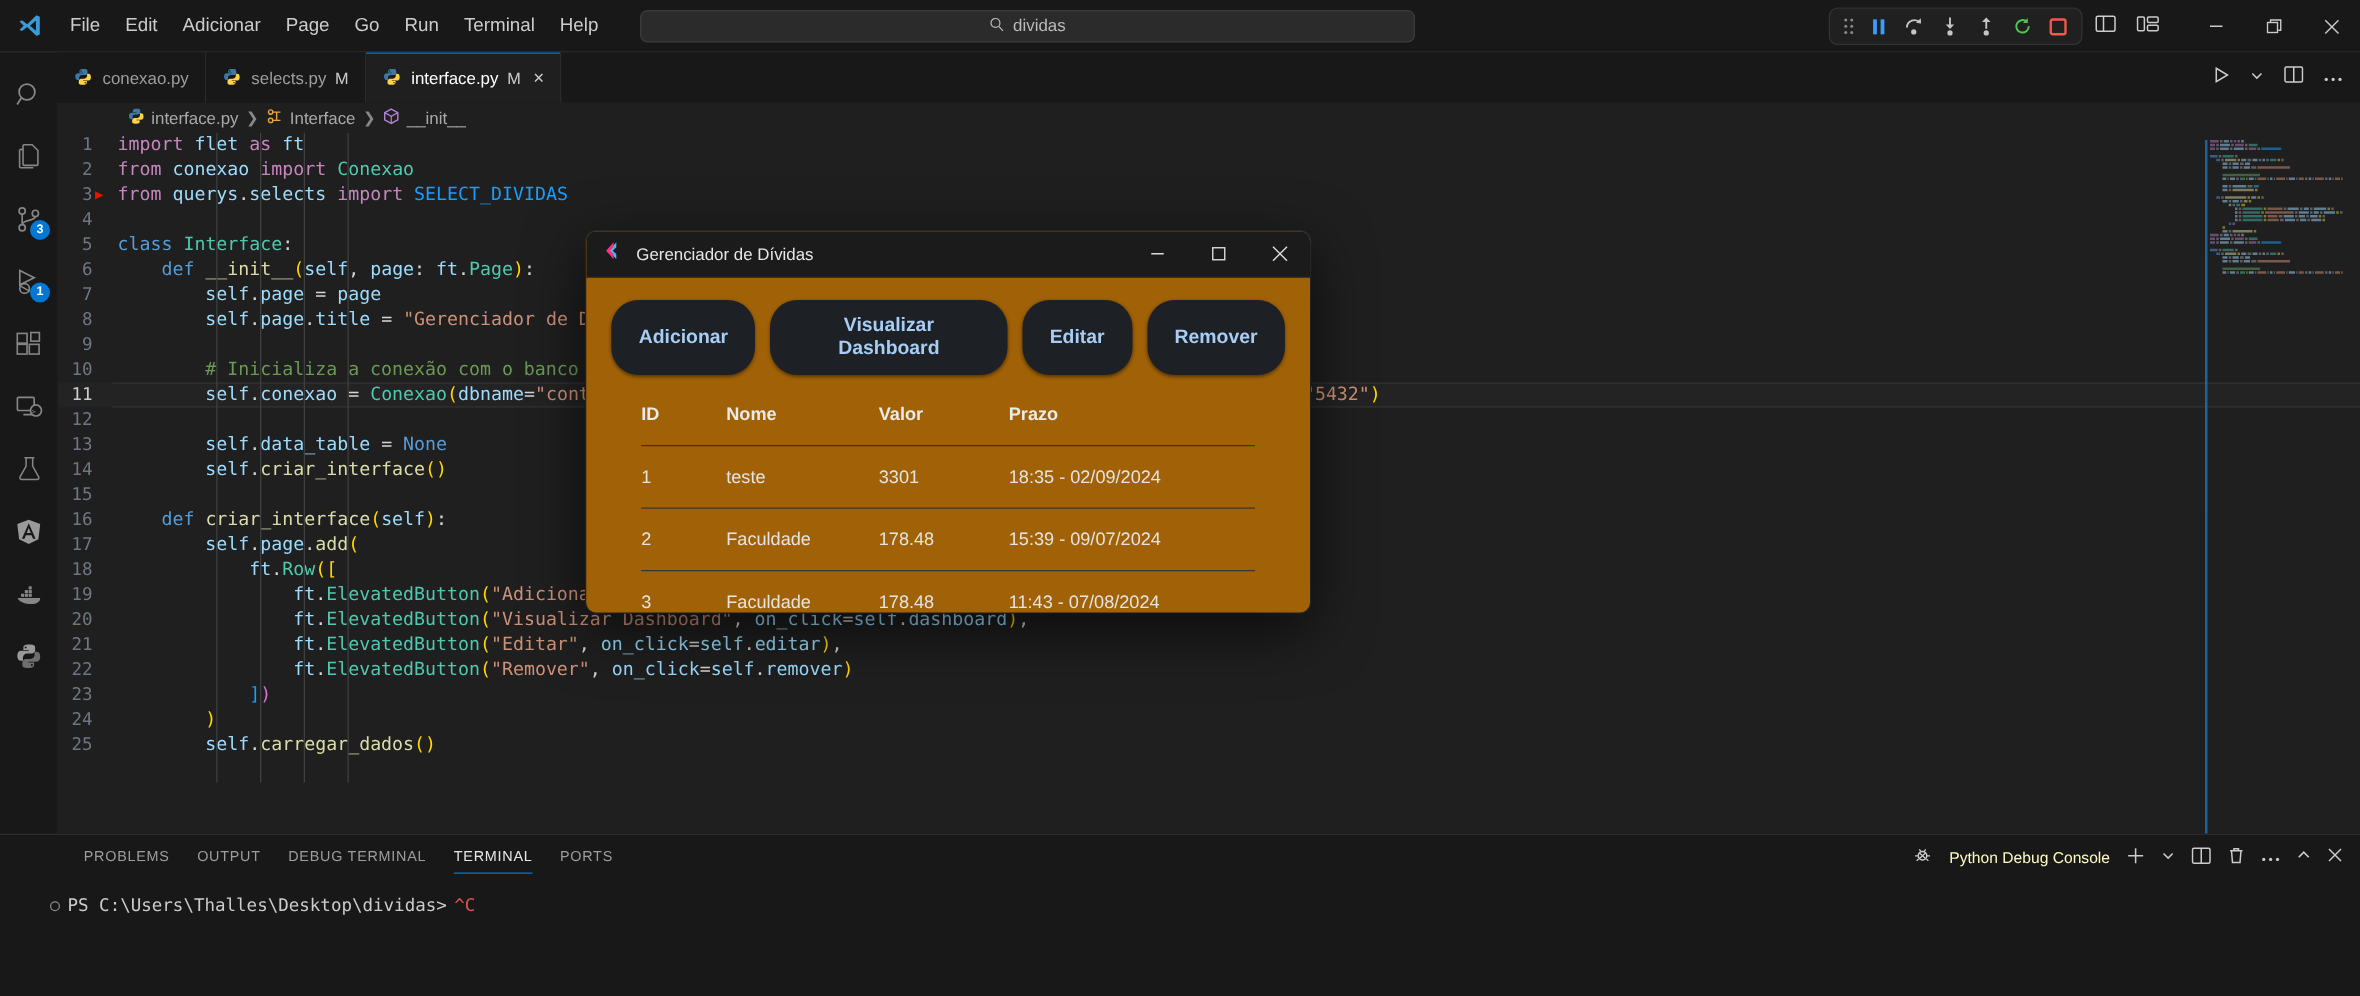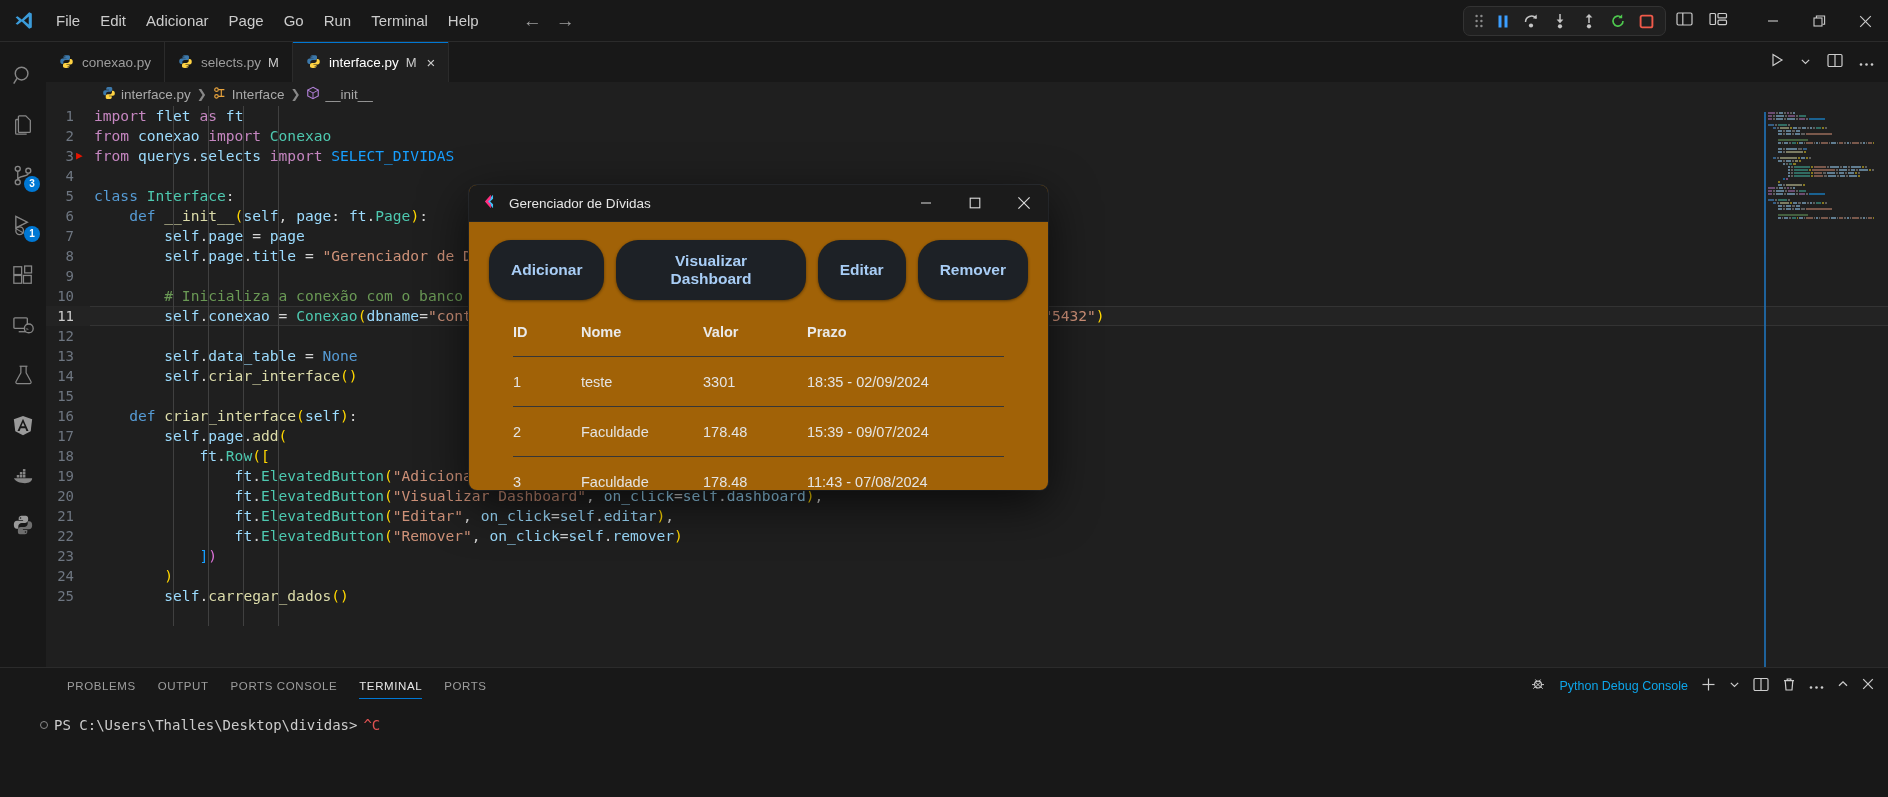--- a/index.html
+++ b/index.html
@@ -131,21 +131,21 @@
   .mm-row { height: 2px; display: flex; gap: 1px; margin-bottom: 1px; padding-left: 4px; }
   .mm-blk { height: 2px; }
   .mm-edge { position: absolute; left: 0; top: 0; bottom: 0; width: 2px; }
 
   
   .panel { height: 130px; min-height: 130px; background: #181818; border-top: 1px solid #2b2b2b; display: flex; flex-direction: column; }
   .paneltabs { height: 35px; min-height: 35px; display: flex; align-items: center; padding-left: 56px; gap: 0; position: relative; }
   .ptab { font-size: 11.5px; letter-spacing: .6px; color: #9d9d9d; padding: 0 11px; height: 35px; display: flex; align-items: center; position: relative; }
   .ptab.active { color: #e7e7e7; }
   .ptab.active::after { content: ''; position: absolute; left: 11px; right: 11px; bottom: 4px; height: 1px; background: #0078d4; }
-  .panel-right { margin-left: auto; display: flex; align-items: center; gap: 13px; padding-right: 14px; color: #0ea5e9; font-size: 12.5px; }
+  .panel-right { margin-left: auto; display: flex; align-items: center; gap: 13px; padding-right: 14px; color: #fef9c3; font-size: 12.5px; }
   .panel-body { flex: 1; padding: 14px 0 0 40px; font-family: "DejaVu Sans Mono", monospace; font-size: 14px; color: #cccccc; }
   .term-line { display: flex; align-items: center; gap: 6px; }
   .term-dot { width: 8px; height: 8px; border-radius: 50%; border: 1px solid #8a8a8a; }
 
   
   .fletwin {
     position: absolute; left: 469px; top: 185px; width: 579px; height: 305px;
     background: #a16207; border-radius: 8px;
     box-shadow: 0 14px 48px rgba(0,0,0,.65), 0 0 0 1px #2c2f33;
     display: flex; flex-direction: column; overflow: hidden;
@@ -192,20 +192,29 @@
       <div class="menu-item">Adicionar</div>
       <div class="menu-item">Page</div>
       <div class="menu-item">Go</div>
       <div class="menu-item">Run</div>
       <div class="menu-item">Terminal</div>
       <div class="menu-item">Help</div>
     </div>
     <div class="navarrows">
       <span class="navarrow">←</span>
       <span class="navarrow">→</span>
+    </div>
+    <div class="searchbox">
+      <span>
+        <svg width="13" height="13" viewBox="0 0 16 16">
+            <circle cx="6.6" cy="6.6" r="4.4" fill="none" stroke="#bbb" stroke-width="1.2"></circle>
+            <line x1="9.9" y1="9.9" x2="14" y2="14.4" stroke="#bbb" stroke-width="1.2"></line>
+          </svg>
+      </span>
+      <span>dividas</span>
     </div>
 
     <div class="tb-right">
       <div class="debugbar">
         <span class="db-ico">
           <svg width="8" height="14" viewBox="0 0 8 14">
               <g fill="#8a8a8a">
                 <circle cx="1.6" cy="2" r="1.2"></circle>
                 <circle cx="6.4" cy="2" r="1.2"></circle>
                 <circle cx="1.6" cy="7" r="1.2"></circle>
@@ -786,21 +795,21 @@
           <div class="guide" style="left: 197px; top: 0px; height: 520px;"></div>
           <div class="guide" style="left: 232px; top: 0px; height: 520px;"></div>
         </div>
     </div>
   </div>
 
   <div class="panel">
     <div class="paneltabs">
       <div class="ptab">PROBLEMS</div>
       <div class="ptab">OUTPUT</div>
-      <div class="ptab">PORTS CONSOLE</div>
+      <div class="ptab">DEBUG TERMINAL</div>
       <div class="ptab active">TERMINAL</div>
       <div class="ptab">PORTS</div>
       <div class="panel-right">
         <span>
           <svg width="16" height="16" viewBox="0 0 16 16">
               <circle cx="8" cy="8.6" r="3.4" fill="none" stroke="#cccccc" stroke-width="1.2"></circle>
               <path d="M5.6 6.4 10.4 10.8M10.4 6.4 5.6 10.8" stroke="#cccccc" stroke-width="1"></path>
               <path d="M5.4 3.5 6.6 5M10.6 3.5 9.4 5M2 8.6h2.6M11.4 8.6H14M3.3 12.6l1.6-1.4M12.7 12.6l-1.6-1.4" stroke="#cccccc" stroke-width="1" fill="none"></path>
             </svg>
         </span>

